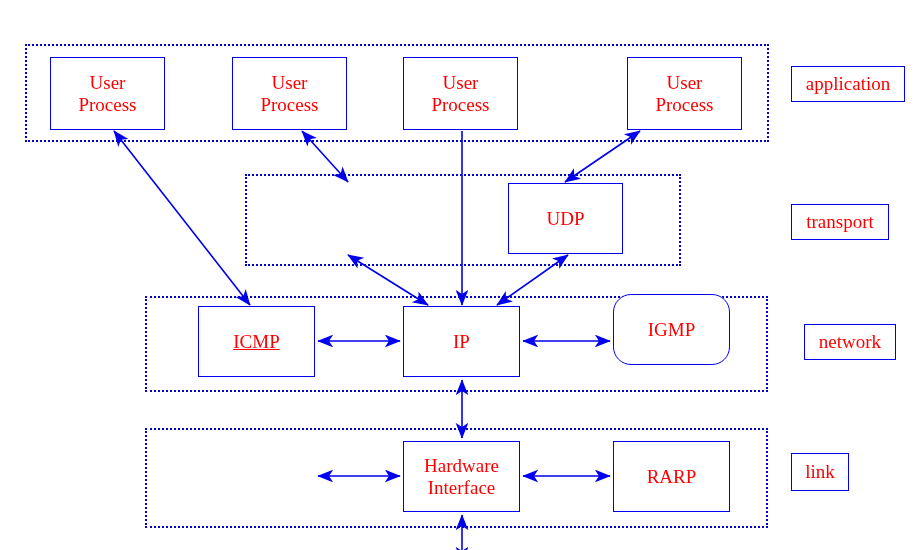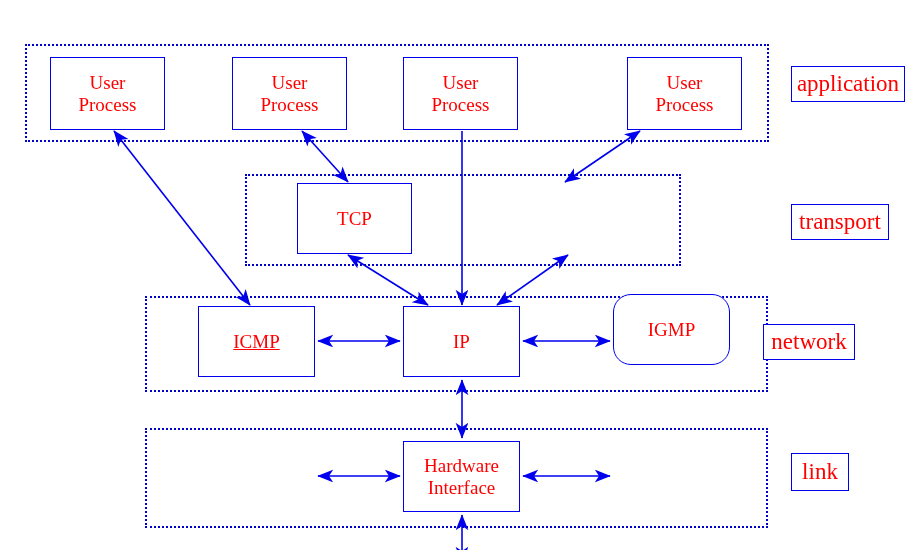--- a/index.html
+++ b/index.html
@@ -51,21 +51,21 @@
   .layer-label {
     position: absolute;
     box-sizing: border-box;
     border: 1.5px solid #0000ee;
     background: #ffffff;
     color: #ff0000;
     display: flex;
     align-items: center;
     justify-content: center;
     text-align: center;
-    font-size: 23px;
+    font-size: 19px;
   }
 </style>
 </head>
 <body>
 
 <div id="diagram">
 
   <svg id="edges" viewBox="0 0 920 550" xmlns="http://www.w3.org/2000/svg">
     <defs>
       <marker id="arrow-end" markerWidth="11" markerHeight="11" refX="9.5" refY="4" orient="auto" markerUnits="strokeWidth">
@@ -97,25 +97,26 @@
   <div class="group-box" style="left: 145px; top: 412px; width: 623px; height: 100px;"></div>
 
   <div class="node-box" style="left: 50px; top: 41px; width: 115px; height: 73px;">User
 Process</div>
   <div class="node-box" style="left: 232px; top: 41px; width: 115px; height: 73px;">User
 Process</div>
   <div class="node-box" style="left: 403px; top: 41px; width: 115px; height: 73px;">User
 Process</div>
   <div class="node-box" style="left: 627px; top: 41px; width: 115px; height: 73px;">User
 Process</div>
-  <div class="node-box" style="left: 297px; top: 167px; width: 115px; height: 71px;">TCP</div>
+  <div class="node-box" style="left: 508px; top: 167px; width: 115px; height: 71px;">UDP</div>
   <div class="node-box" style="left: 198px; top: 290px; width: 117px; height: 71px; text-decoration: underline;">ICMP</div>
   <div class="node-box" style="left: 403px; top: 290px; width: 117px; height: 71px; text-align: right;">IP</div>
   <div class="node-box" style="left: 613px; top: 278px; width: 117px; height: 71px; border-radius: 18px;">IGMP</div>
   <div class="node-box" style="left: 403px; top: 425px; width: 117px; height: 71px;">Hardware
 Interface</div>
+  <div class="node-box" style="left: 613px; top: 425px; width: 117px; height: 71px;">RARP</div>
 
   <div class="layer-label" style="left: 791px; top: 50px; width: 114px; height: 36px;">application</div>
   <div class="layer-label" style="left: 791px; top: 188px; width: 98px; height: 36px; text-align: right;">transport</div>
-  <div class="layer-label" style="left: 763px; top: 308px; width: 92px; height: 36px;">network</div>
+  <div class="layer-label" style="left: 804px; top: 308px; width: 92px; height: 36px;">network</div>
   <div class="layer-label" style="left: 791px; top: 437px; width: 58px; height: 38px;">link</div>
 
 </div>
 
 </body></html>

